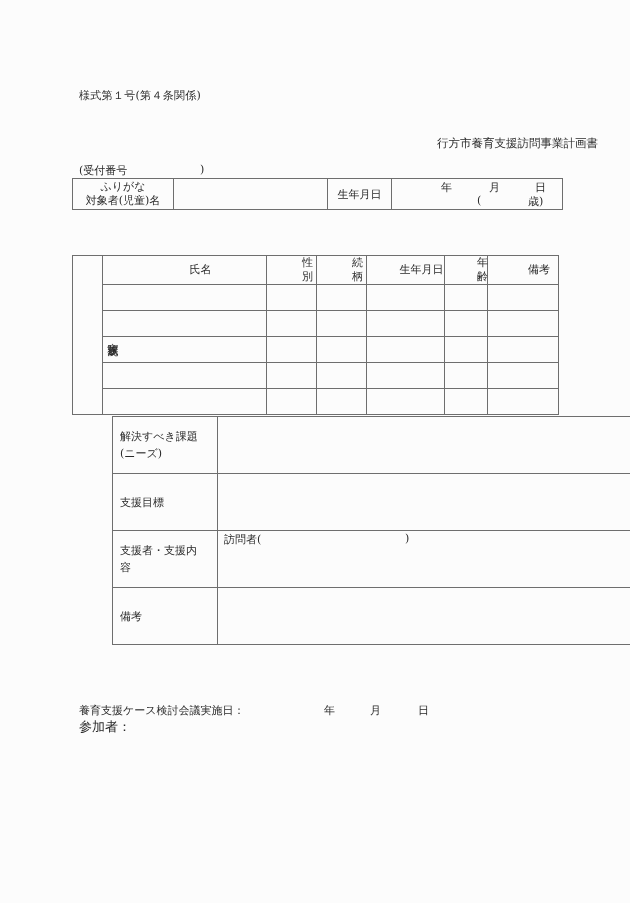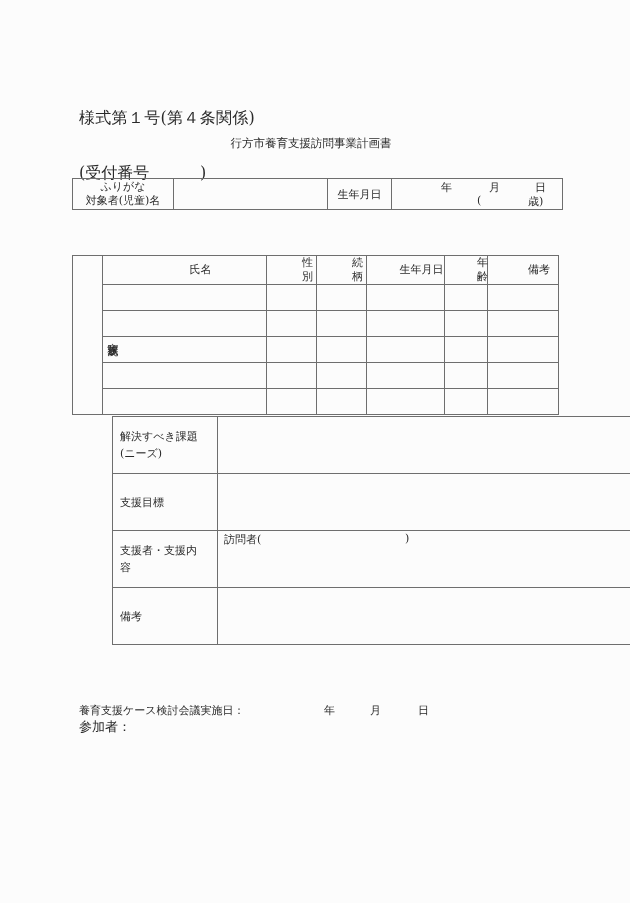--- a/index.html
+++ b/index.html
@@ -6,23 +6,23 @@
   body {
     width: 630px; height: 903px;
     background: #fcfcfc;
     font-family: "DejaVu Serif", "Liberation Serif", serif;
     color: #2a2a2a;
     position: relative;
     overflow: hidden;
     font-size: 11px;
   }
   .abs { position: absolute; }
-  .form-no { left: 79px; top: 108px; font-size: 16px; letter-spacing: 0.3px; }
-  .title { left: 0; width: 598px; text-align: center; top: 136px; font-size: 11.5px; padding-left: 24px; box-sizing: border-box; font-family: Liberation Mono, monospace; }
-  .receipt { left: 79px; top: 163px; font-size: 16px; }
+  .form-no { left: 79px; top: 88px; font-size: 11px; letter-spacing: 0.3px; }
+  .title { left: 0; width: 598px; text-align: right; top: 136px; font-size: 11.5px; padding-left: 24px; box-sizing: border-box; font-family: Liberation Mono, monospace; }
+  .receipt { left: 79px; top: 163px; font-size: 11px; }
   .receipt .close { position: absolute; left: 121px; top: 0; }
 
   table { border-collapse: collapse; position: absolute; table-layout: fixed; }
   td { border: 1px solid #6e6e6e; padding: 0; vertical-align: middle; font-size: 11px; }
 
   
   .t1 { left: 72px; top: 178px; width: 486px; }
   .t1 td { height: 30px; }
   .t1 .c1 { width: 100px; text-align: center; line-height: 14px; }
   .t1 .c2 { width: 153px; }

